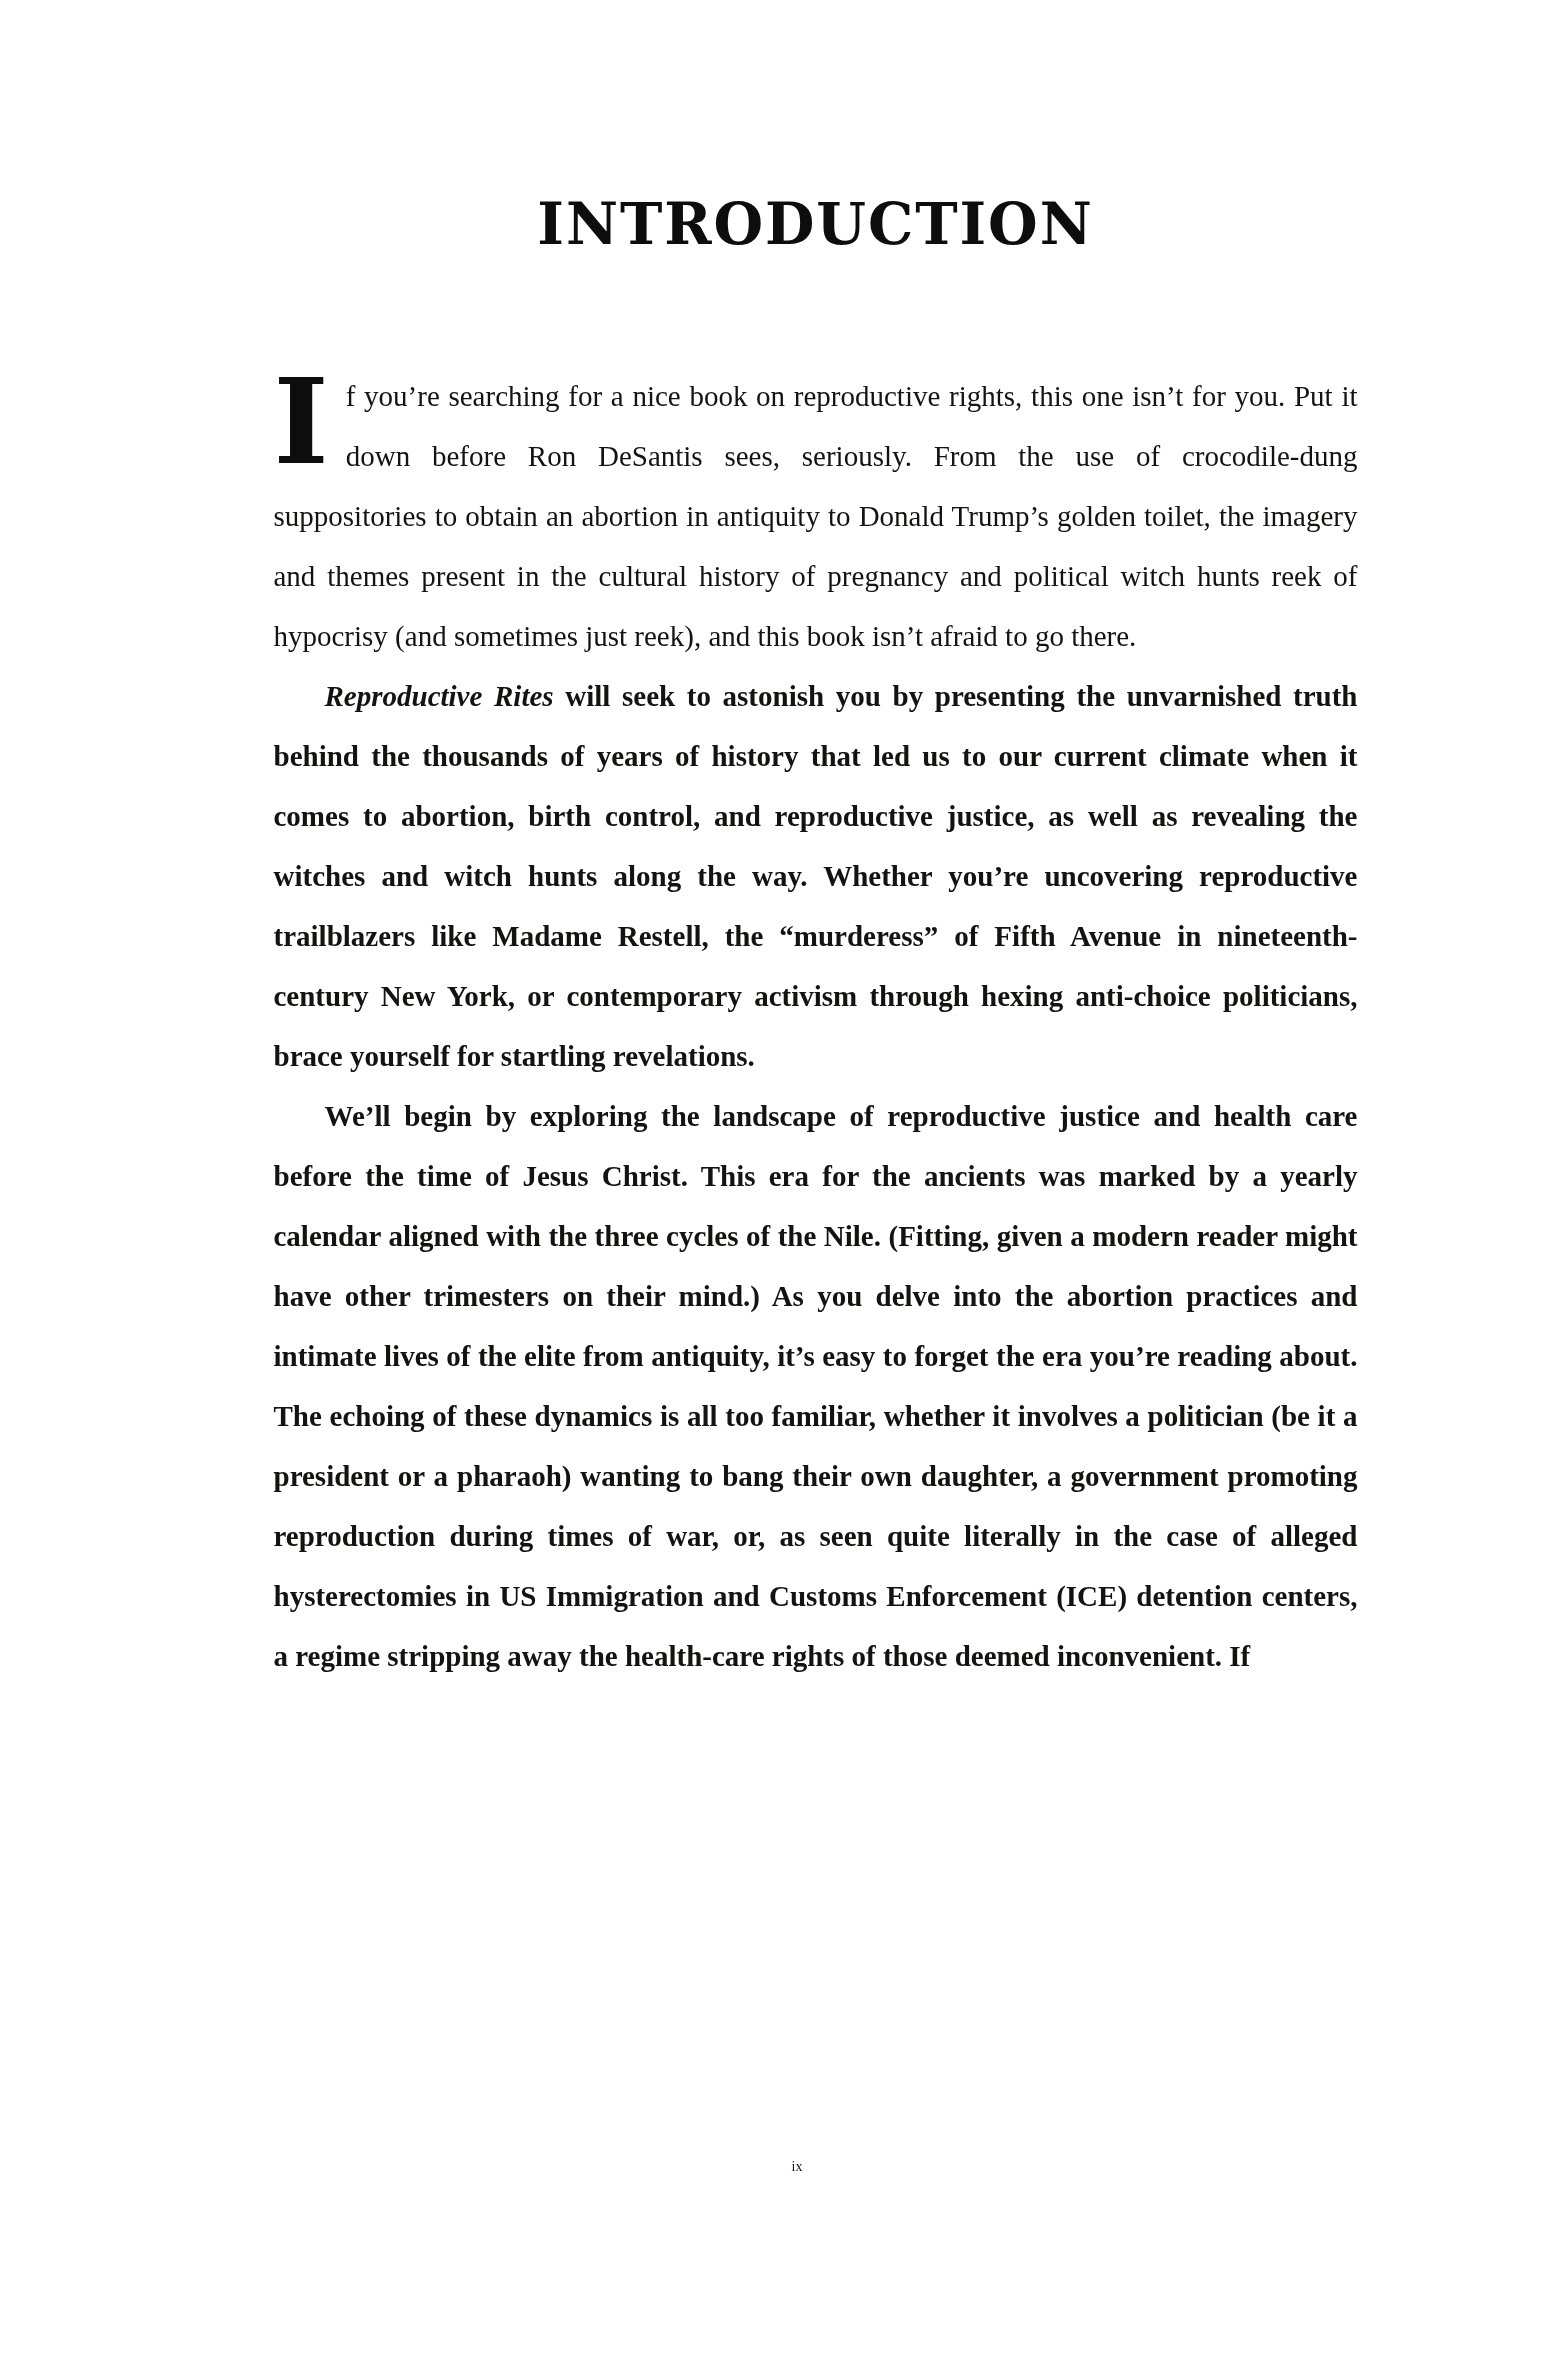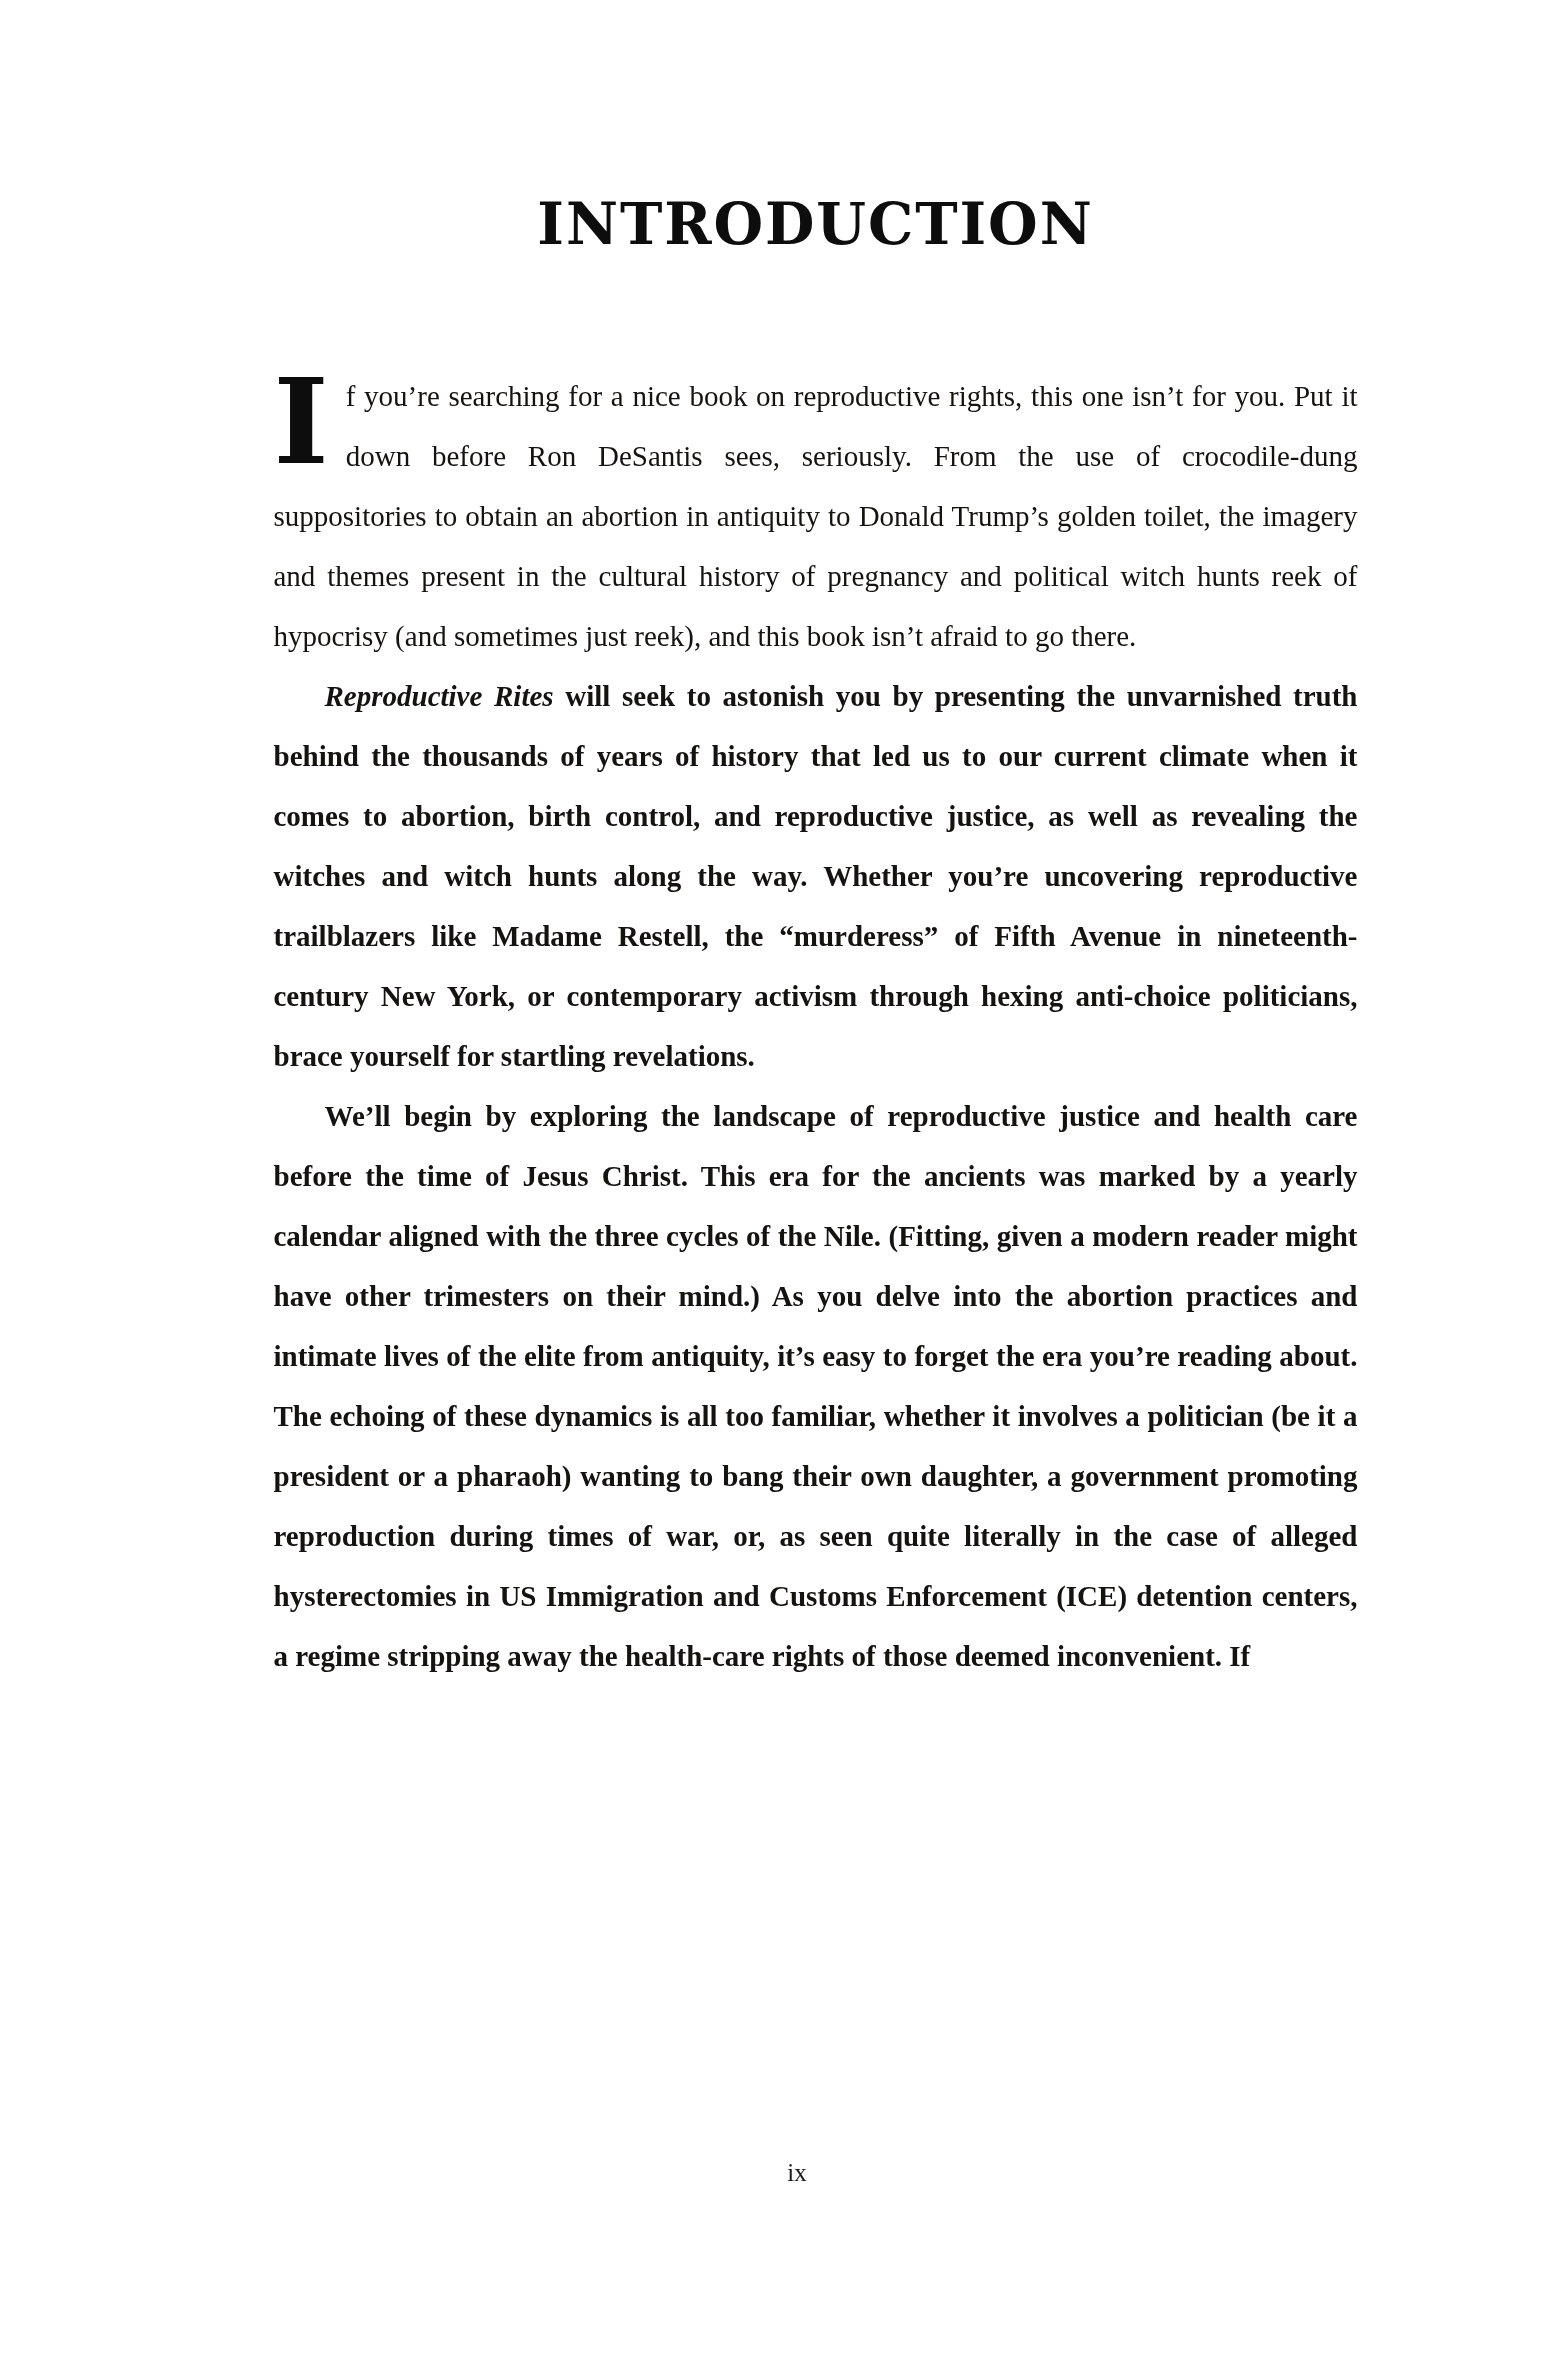--- a/index.html
+++ b/index.html
@@ -60,21 +60,21 @@
   }
   .body-text em {
     font-style: italic;
   }
   .folio {
     position: absolute;
     left: 0;
     right: 0;
     top: 2159px;
     text-align: center;
-    font-size: 25px;
+    font-size: 14px;
     color: #1a1a1a;
     font-family: "Liberation Serif", "DejaVu Serif", serif;
     padding-left: 32px;
   }
 </style>
 </head>
 <body>
 
 <div class="page">
 

